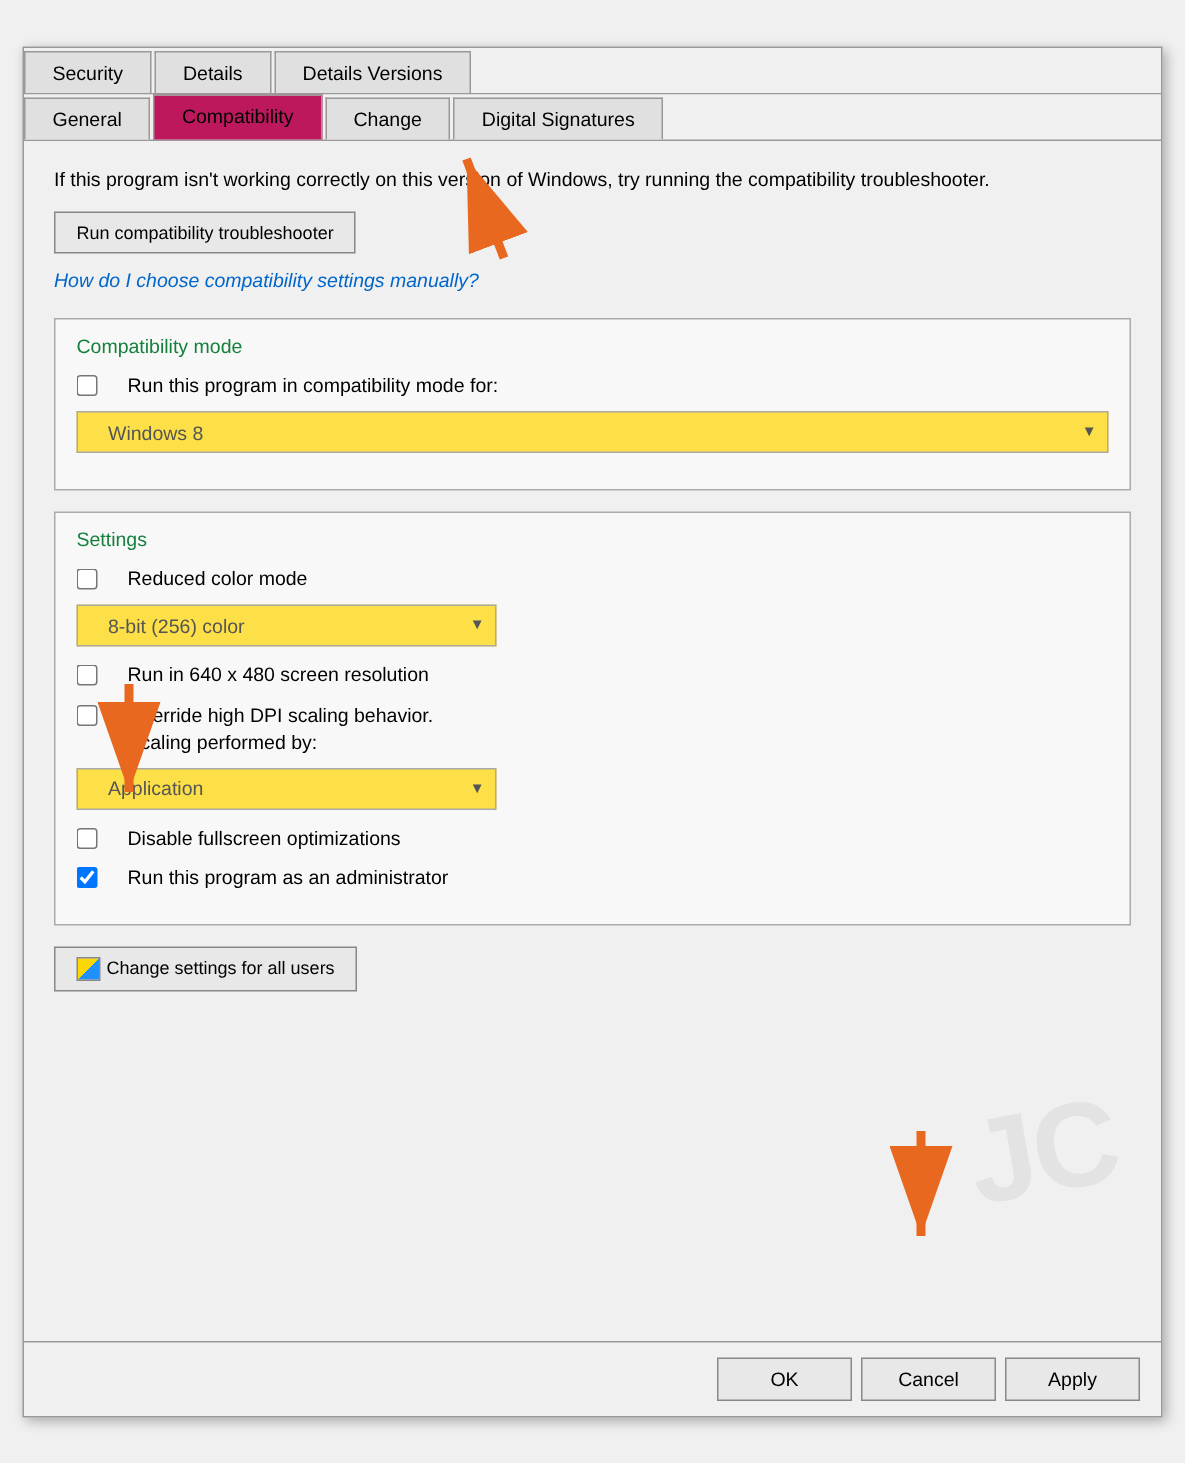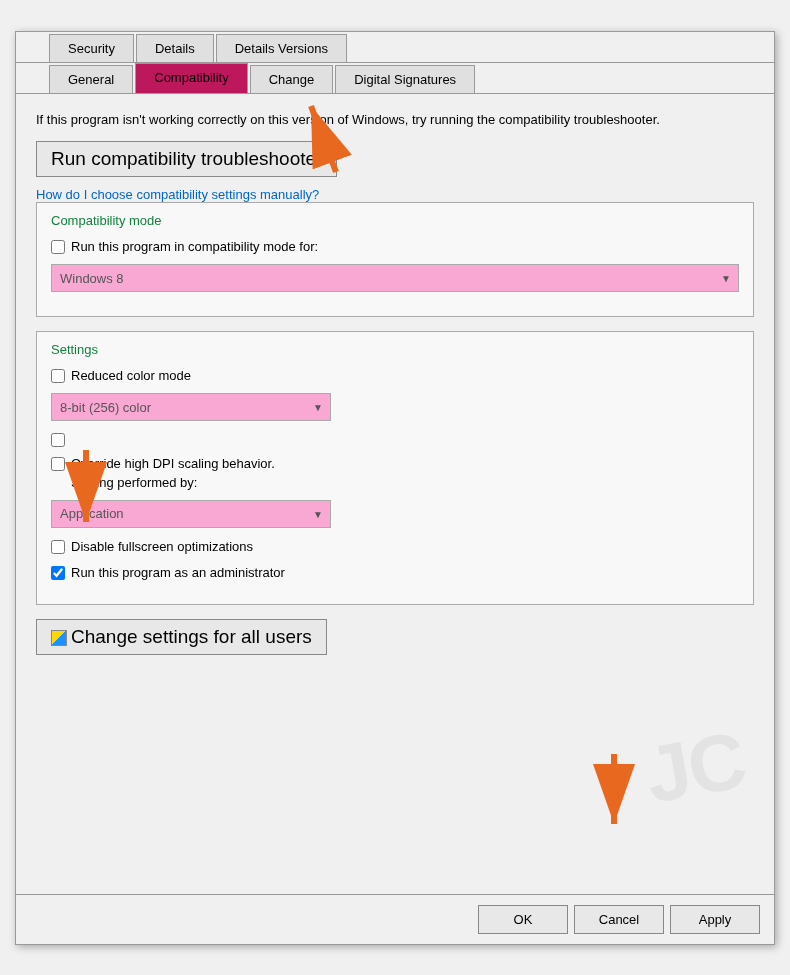--- a/index.html
+++ b/index.html
@@ -36,21 +36,20 @@
       background: #be185d;
       border-bottom: 1px solid #f0f0f0;
       margin-top: 0;
       z-index: 1;
       font-weight: normal;
     }
     .tab-row {
       display: flex;
       border-bottom: 1px solid #999;
       background: #f0f0f0;
-      padding-left: 33px;
     }
     .tab-row .tab {
       border: 1px solid #999;
       border-bottom: none;
     }
     
     .content {
       padding: 16px 20px;
       background: #f0f0f0;
       position: relative;
@@ -60,68 +59,70 @@
       font-size: 13px;
       margin-bottom: 12px;
       line-height: 1.5;
     }
     .run-btn {
       display: inline-block;
       padding: 6px 14px;
       border: 1px solid #888;
       background: #e8e8e8;
       cursor: pointer;
-      font-size: 19px;
+      font-size: 12px;
       margin-bottom: 10px;
     }
     .link {
       color: #0066cc;
       text-decoration: none;
       font-size: 13px;
       cursor: pointer;
       display: block;
+      margin-bottom: 18px;
+      font-style: italic;
     }
     .group-box {
       border: 1px solid #aaa;
       padding: 10px 14px 14px 14px;
       margin-bottom: 14px;
       background: #f8f8f8;
     }
     .group-label {
       font-size: 13px;
       font-weight: normal;
       margin-bottom: 10px;
       color: #15803d;
     }
     .checkbox-row {
       display: flex;
       align-items: flex-start;
       margin-bottom: 8px;
-      gap: 6px;
+      gap: 20px;
     }
     .checkbox-row input[type=checkbox] {
       margin-top: 2px;
       width: 14px;
       height: 14px;
       flex-shrink: 0;
     }
     .checkbox-row label {
       font-size: 13px;
       line-height: 1.4;
       cursor: pointer;
     }
     .dropdown-wrap {
       position: relative;
       margin-bottom: 10px;
     }
     .dropdown-wrap select {
       width: 100%;
-      padding: 4px 28px 4px 8px;
+      padding: 4px 28px 4px 20px;
       border: 1px solid #aaa;
-      background: #f9a8d4;
+      background: #fde047;
       font-size: 13px;
       color: #555;
       appearance: none;
       -webkit-appearance: none;
       height: 28px;
     }
     .dropdown-wrap.narrow {
       max-width: 280px;
     }
     .dropdown-arrow {
@@ -239,20 +240,21 @@
         <div class="dropdown-wrap narrow">
           <select>
             <option>8-bit (256) color</option>
             <option>16-bit color</option>
           </select>
           <span class="dropdown-arrow">▼</span>
         </div>
 
         <div class="checkbox-row">
           <input type="checkbox" id="resolution-cb" style="">
+          <label for="resolution-cb">Run in 640 x 480 screen resolution</label>
         </div>
 
         <div class="checkbox-row" style="margin-top:8px;">
           <input type="checkbox" id="dpi-cb" style="">
           <label for="dpi-cb">Override high DPI scaling behavior.<br>Scaling performed by:</label>
         </div>
         <div class="dropdown-wrap narrow">
           <select>
             <option>Application</option>
             <option>System</option>

